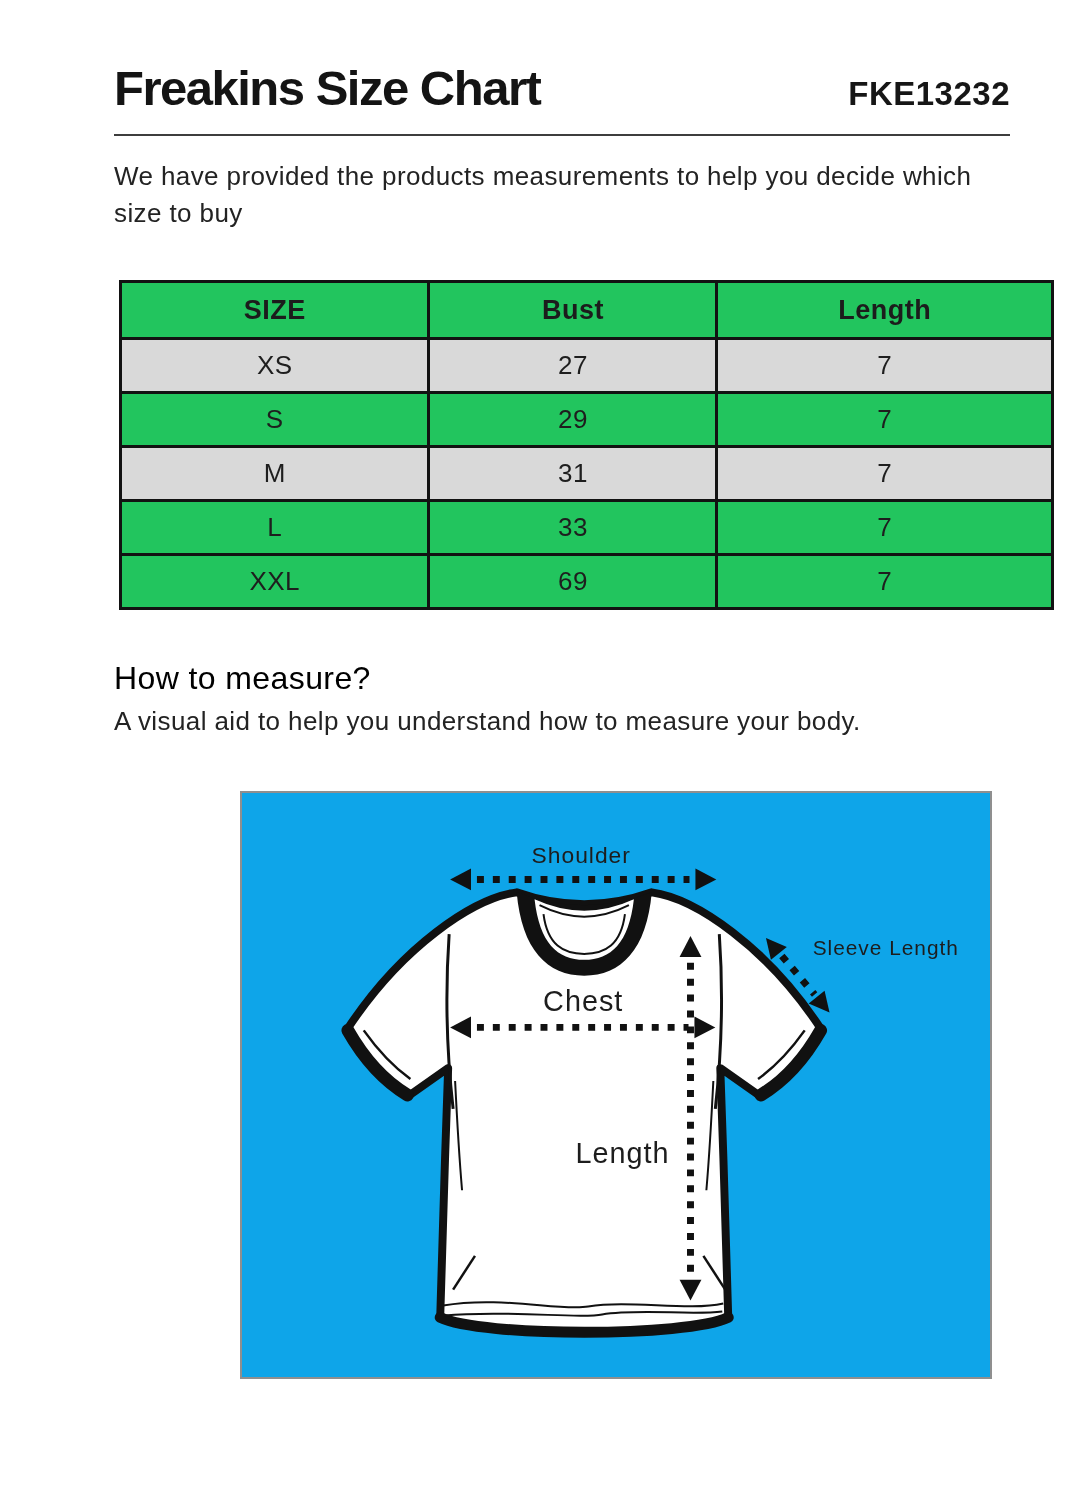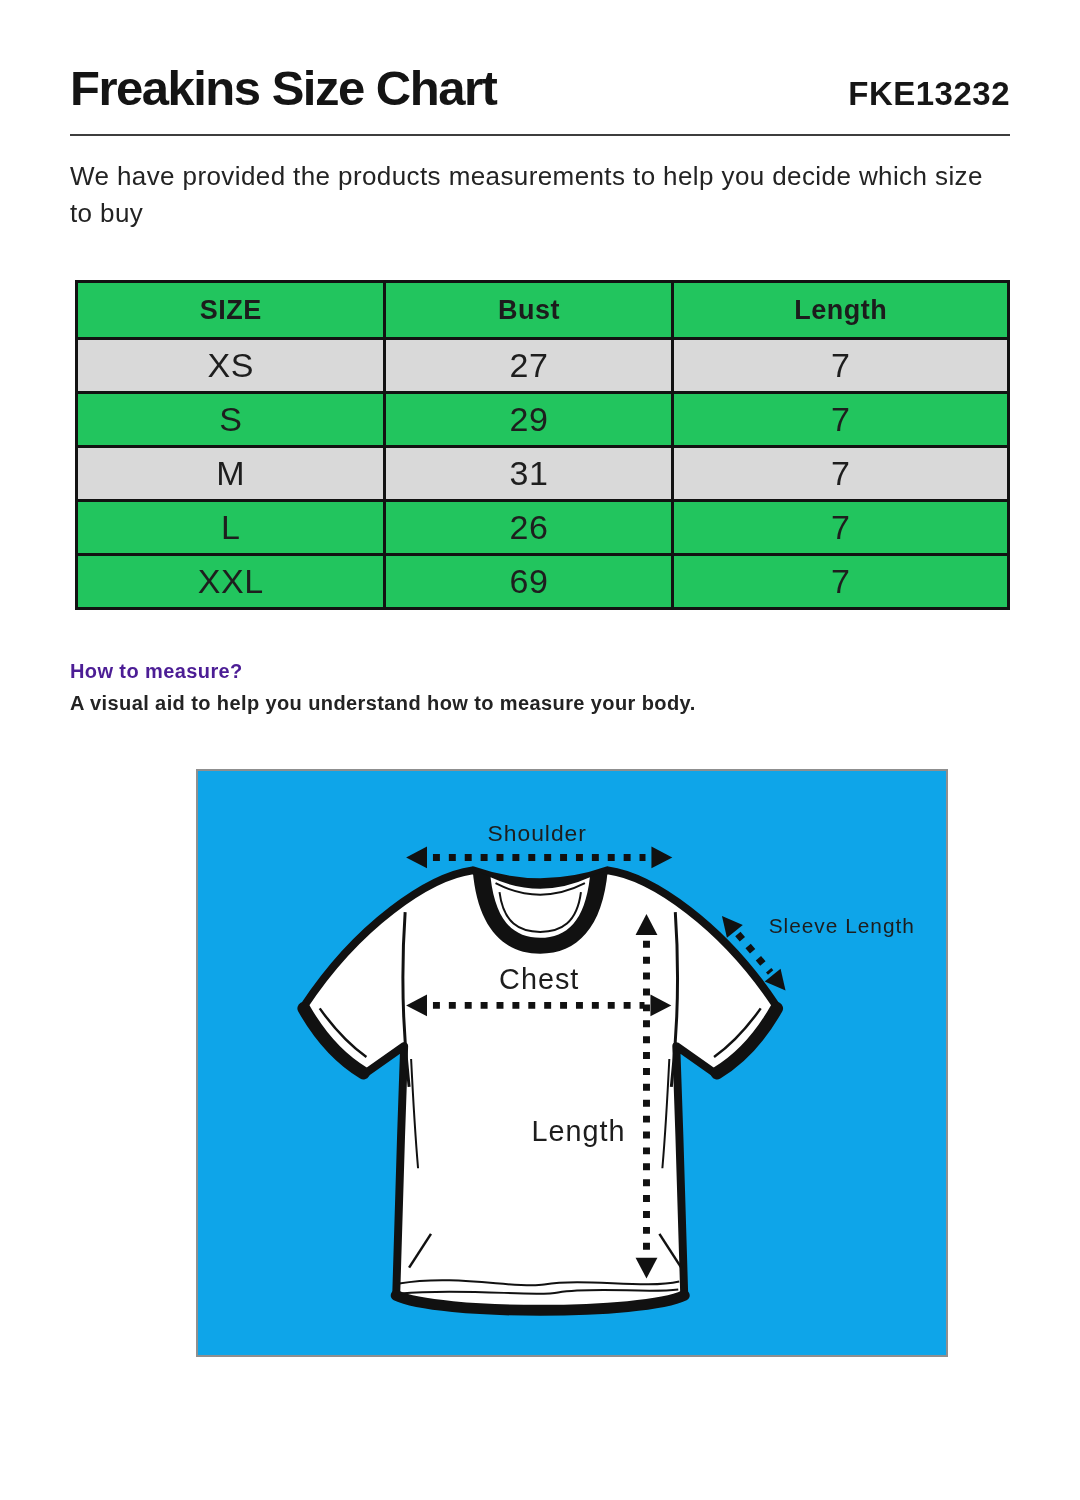--- a/index.html
+++ b/index.html
@@ -4,21 +4,21 @@
 <style>
   * { box-sizing: border-box; }
   html, body { margin: 0; padding: 0; }
   body {
     width: 1080px; height: 1500px;
     background: #ffffff;
     font-family: "Liberation Sans", sans-serif;
     color: #1c1c1c;
     overflow: hidden;
   }
-  .page { padding: 60px 70px 17px 70px; }
+  .page { padding: 60px 70px 17px 70px; margin-left: 44px; }
 
   .header-row { display: flex; justify-content: space-between; align-items: baseline; }
   .title { font-size: 49px; font-weight: 700; letter-spacing: -1.5px; margin: 0; line-height: 1.15; color: #141414; }
   .product-code { font-size: 33px; font-weight: 700; letter-spacing: 0.5px; color: #161616; }
 
   .rule { border: none; border-top: 2px solid #3d3d3d; margin: 18px 0 0 0; }
 
   .intro { font-size: 26px; line-height: 1.42; letter-spacing: 0.4px; margin: 22px 0 0 0; max-width: 950px; color: #232323; }
 
   table.size-table {
@@ -27,26 +27,26 @@
     margin: 48px 0 0 5px;
     table-layout: fixed;
   }
   .size-table th, .size-table td {
     border: 3px solid #121212;
     text-align: center;
     vertical-align: middle;
     background: #22c55e;
   }
   .size-table th { height: 57px; font-size: 27px; font-weight: 700; letter-spacing: 0.5px; }
-  .size-table td { height: 54px; font-size: 34px; font-weight: 400; letter-spacing: 0.5px; color: #1e1e1e; }
+  .size-table td { height: 54px; font-size: 26px; font-weight: 400; letter-spacing: 0.5px; color: #1e1e1e; }
   .size-table tr.alt td { background: #d9d9d9; }
   .col-size { width: 33.1%; } .col-bust { width: 30.9%; } .col-length { width: 36%; }
 
-  .htm-heading { font-size: 20px; font-weight: 700; letter-spacing: 0.4px; margin: 50px 0 0 0; color: #4c1d95; }
-  .htm-subtitle { font-size: 20px; letter-spacing: 0.4px; margin: 9px 0 0 0; color: #232323; font-weight: bold; }
+  .htm-heading { font-size: 32px; font-weight: 400; letter-spacing: 0.4px; margin: 50px 0 0 0; color: #000000; }
+  .htm-subtitle { font-size: 26px; letter-spacing: 0.4px; margin: 9px 0 0 0; color: #232323; }
 
   .diagram-box {
     width: 752px; height: 588px;
     border: 2px solid #8f8f8f;
     margin: 54px 0 0 126px;
     background: #0ea5e9;
   }
   .diagram-box svg { display: block; width: 100%; height: 100%; }
   .diagram-label { font-family: "Liberation Sans", sans-serif; fill: #1d1d1d; letter-spacing: 1px; }
 </style>
@@ -88,21 +88,21 @@
         <td>29</td>
         <td>7</td>
       </tr>
       <tr class="alt">
         <td>M</td>
         <td>31</td>
         <td>7</td>
       </tr>
       <tr>
         <td>L</td>
-        <td>26</td>
+        <td>33</td>
         <td>7</td>
       </tr>
       <tr>
         <td>XXL</td>
         <td>69</td>
         <td>7</td>
       </tr>
     </tbody>
   </table>
 

